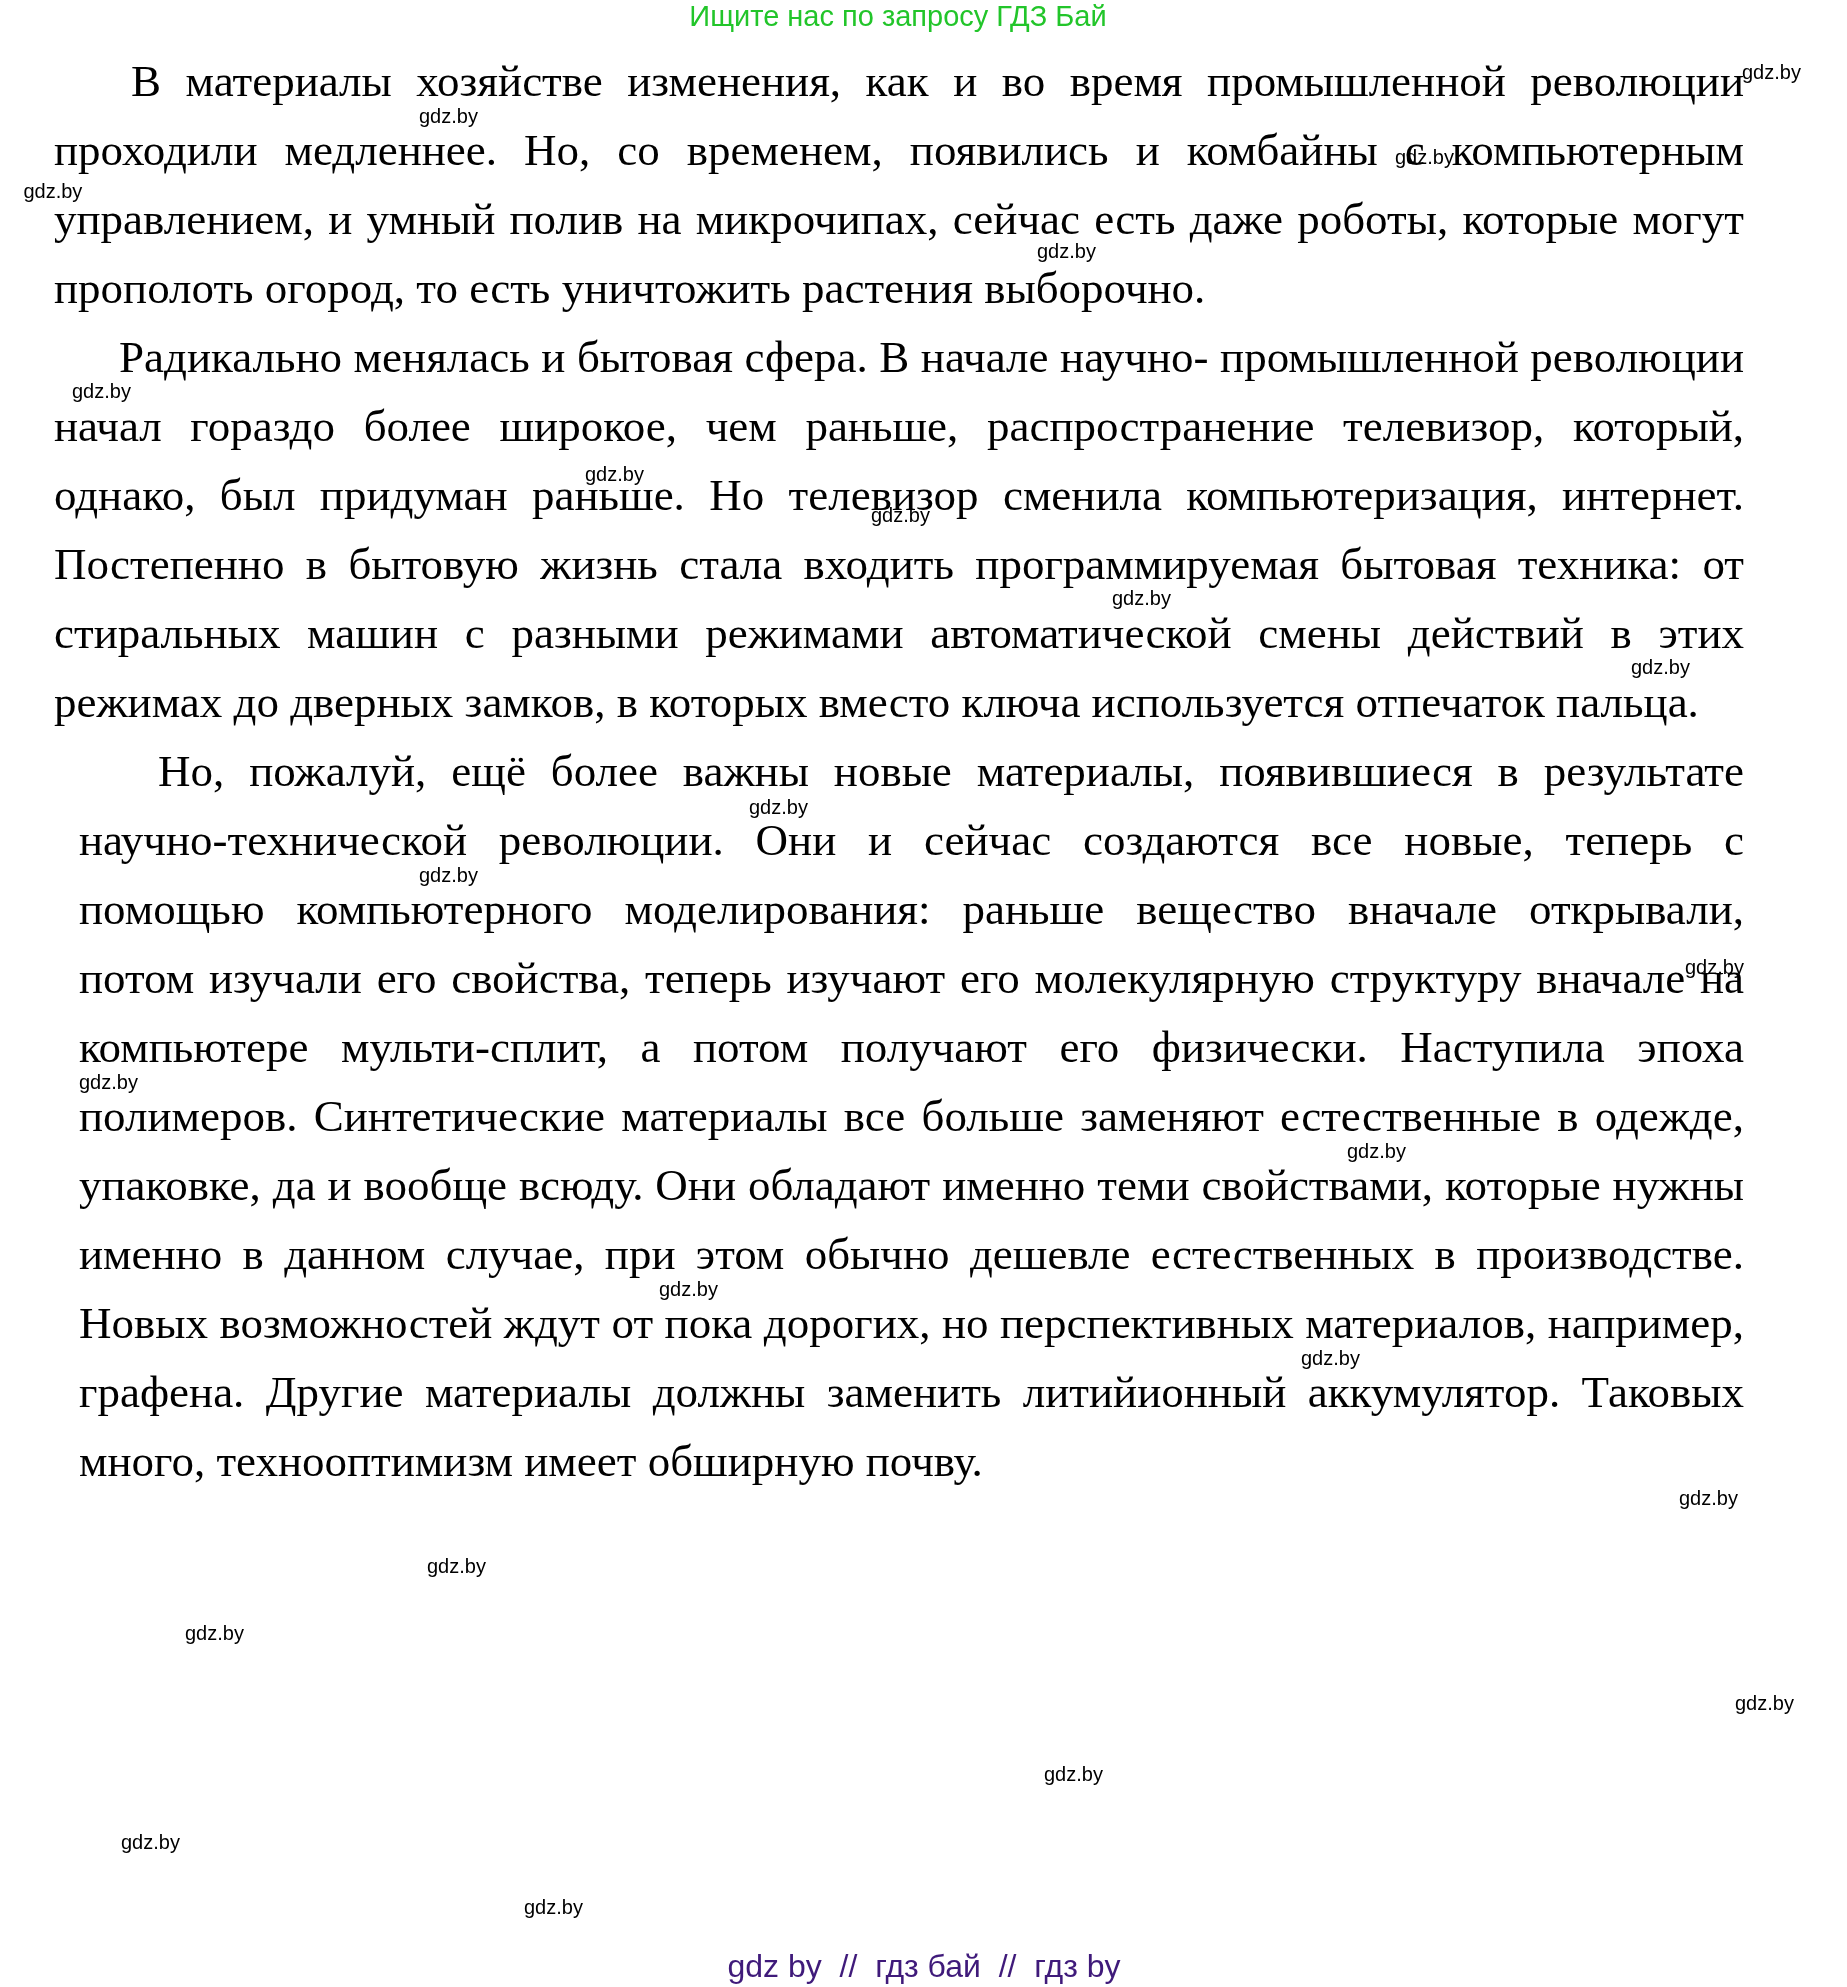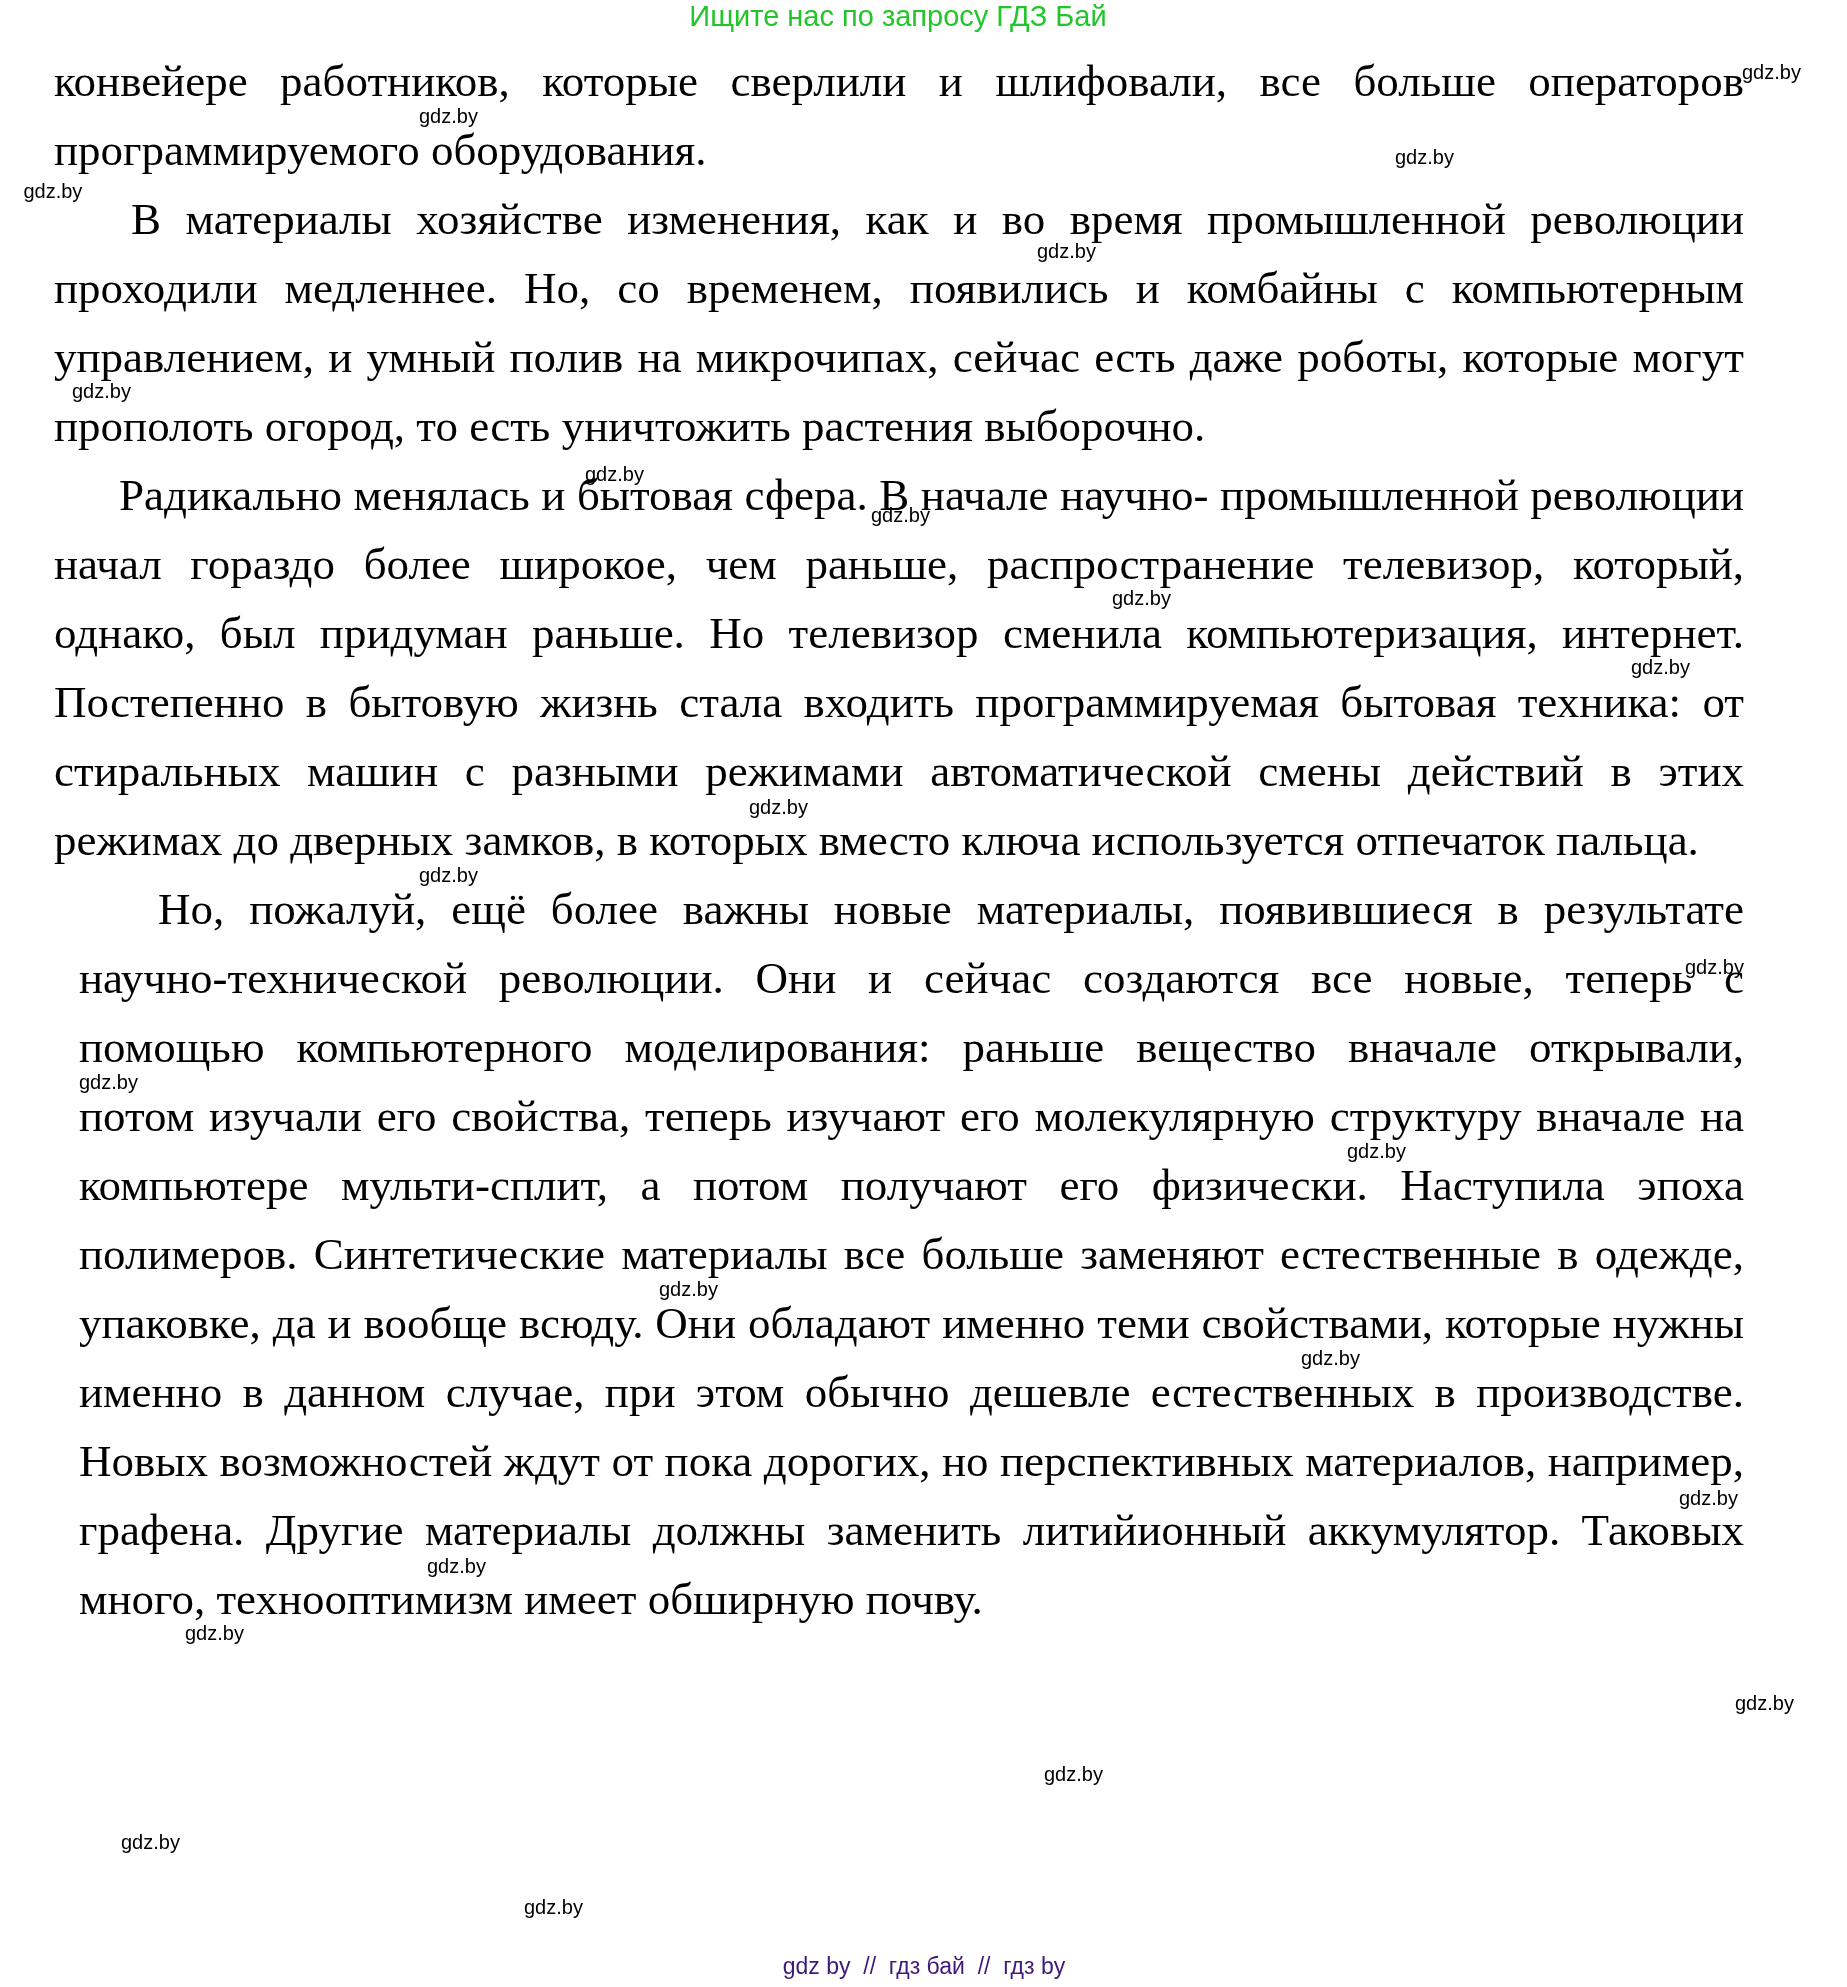--- a/index.html
+++ b/index.html
@@ -24,21 +24,21 @@
       line-height: 32px;
       color: #22c52a;
     }
     .footer-banner {
       position: absolute;
       top: 1948px;
       left: 0;
       width: 1848px;
       text-align: center;
       font-family: "Liberation Sans", "DejaVu Sans", sans-serif;
-      font-size: 23px;
+      font-size: 32px;
       line-height: 36px;
       color: #3f1a7a;
       white-space: pre;
     }
     .doc-body {
       position: absolute;
       left: 54px;
       top: 47px;
       width: 1690px;
       font-family: "Liberation Serif", "DejaVu Serif", serif;
@@ -63,21 +63,20 @@
       color: #000000;
       white-space: nowrap;
     }
   </style>
 </head>
 <body>
 
 <div class="header-banner" style="color: rgb(34, 197, 42);">Ищите нас по запросу ГДЗ Бай</div>
 
 <div class="doc-body">
-  <p class="paragraph">конвейере работников, которые сверлили и шлифовали, все больше операторов программируемого оборудования.</p>
   <p class="paragraph indent-sm">В материалы хозяйстве изменения, как и во время промышленной революции проходили медленнее. Но, со временем, появились и комбайны с компьютерным управлением, и умный полив на микрочипах, сейчас есть даже роботы, которые могут прополоть огород, то есть уничтожить растения выборочно.</p>
   <p class="paragraph indent-md">Радикально менялась и бытовая сфера. В начале научно- промышленной революции начал гораздо более широкое, чем раньше, распространение телевизор, который, однако, был придуман раньше. Но телевизор сменила компьютеризация, интернет. Постепенно в бытовую жизнь стала входить программируемая бытовая техника: от стиральных машин с разными режимами автоматической смены действий в этих режимах до дверных замков, в которых вместо ключа используется отпечаток пальца.</p>
   <p class="paragraph indent-lg">Но, пожалуй, ещё более важны новые материалы, появившиеся в результате научно-технической революции. Они и сейчас создаются все новые, теперь с помощью компьютерного моделирования: раньше вещество вначале открывали, потом изучали его свойства, теперь изучают его молекулярную структуру вначале на компьютере мульти-сплит, а потом получают его физически. Наступила эпоха полимеров. Синтетические материалы все больше заменяют естественные в одежде, упаковке, да и вообще всюду. Они обладают именно теми свойствами, которые нужны именно в данном случае, при этом обычно дешевле естественных в производстве. Новых возможностей ждут от пока дорогих, но перспективных материалов, например, графена. Другие материалы должны заменить литийионный аккумулятор. Таковых много, технооптимизм имеет обширную почву.</p>
 </div>
 
 <div id="watermark-layer">
   <span class="watermark" style="left: 1742px; top: 59px;">gdz.by</span>
   <span class="watermark" style="left: 419px; top: 103px;">gdz.by</span>
   <span class="watermark" style="left: 1395px; top: 144px;">gdz.by</span>
   <span class="watermark" style="left: 23.4px; top: 178px;">gdz.by</span>

